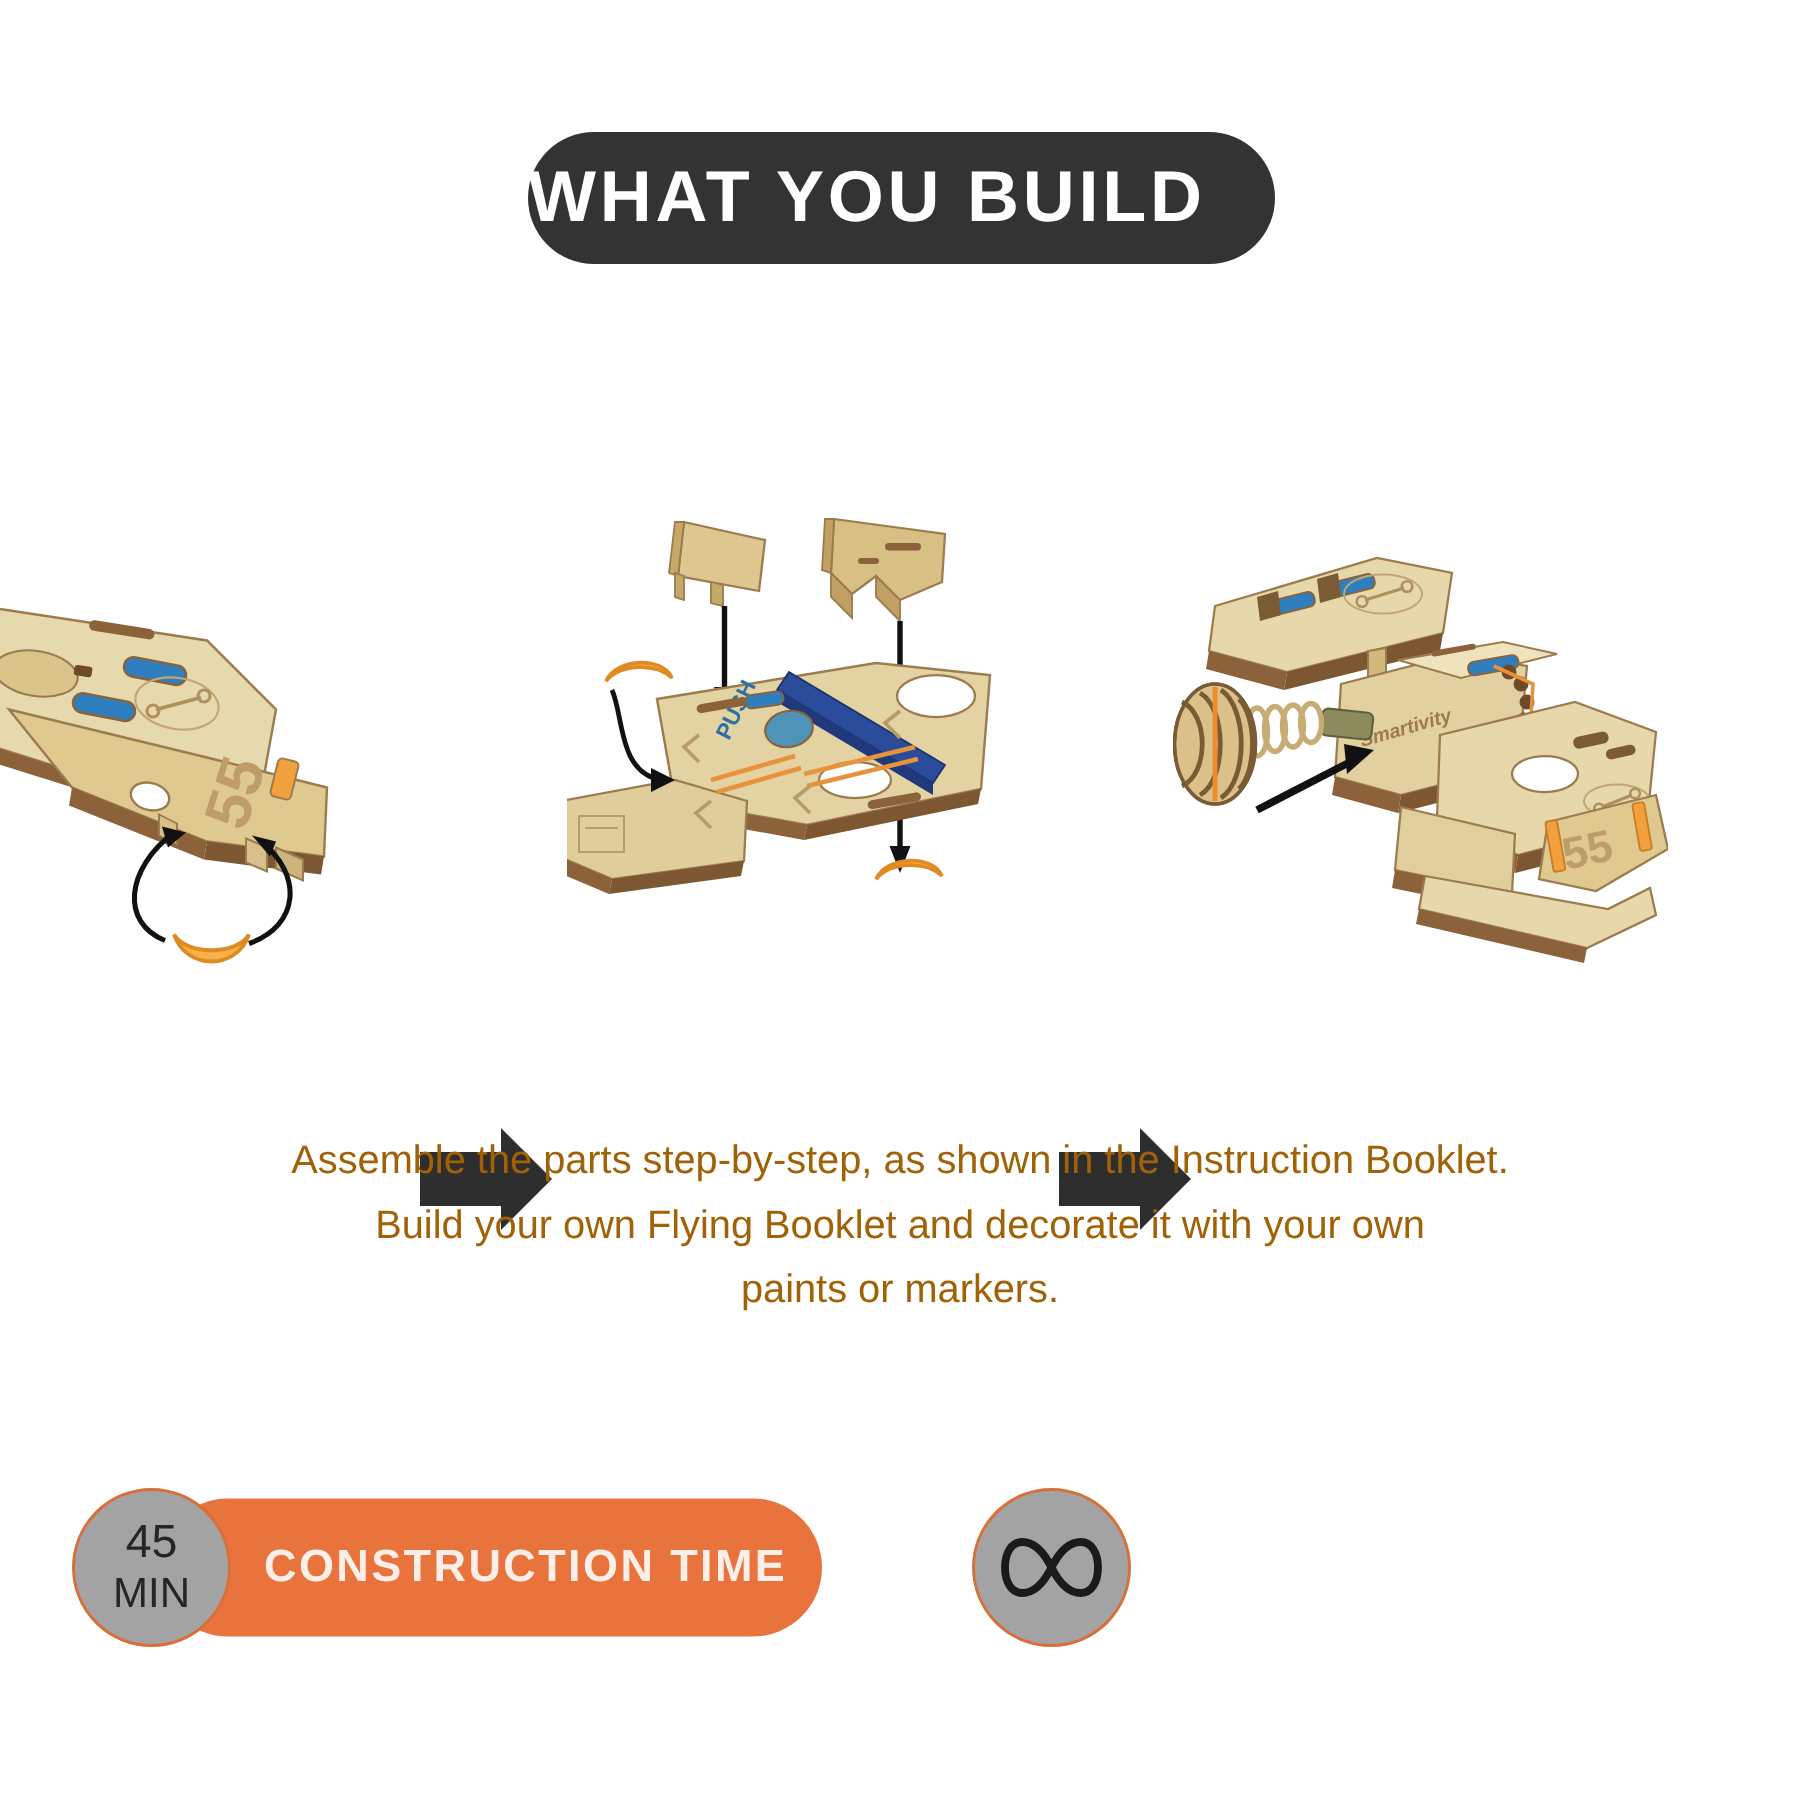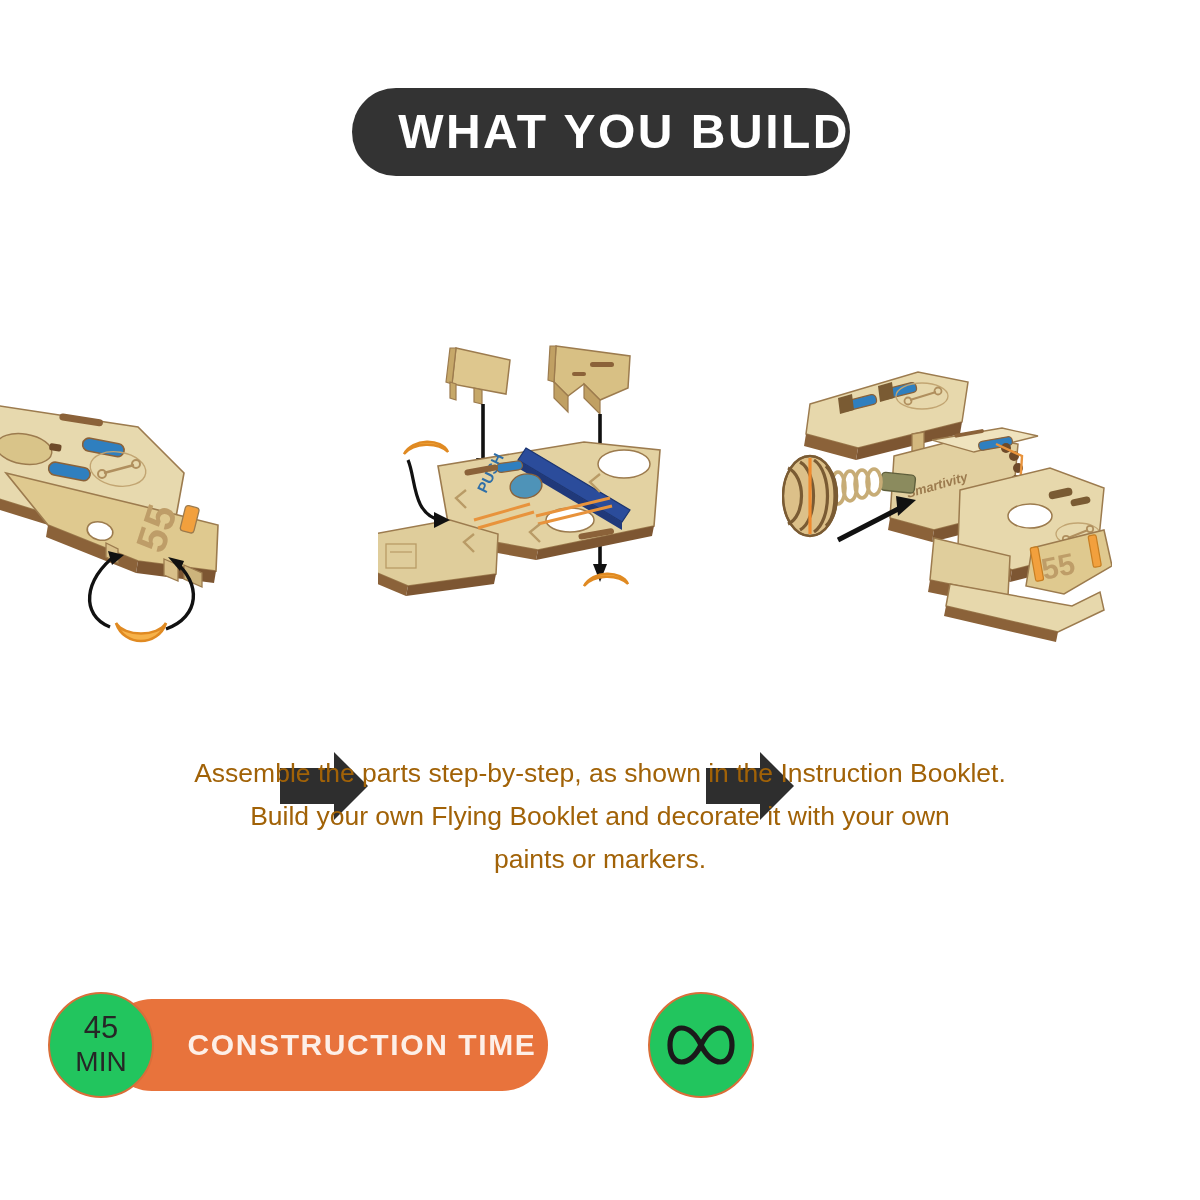--- a/index.html
+++ b/index.html
@@ -25,21 +25,21 @@
   .header-pill {
     position: absolute;
     left: 352px;
     top: 88px;
     width: 498px;
     height: 88px;
     background: #333333;
     border-radius: 44px;
     display: flex;
     align-items: center;
-    justify-content: flex-end;
+    justify-content: flex-start;
   }
   .header-title {
     color: #ffffff;
     font-size: 48px;
     font-weight: bold;
     letter-spacing: 2.5px;
     line-height: 1;
     white-space: nowrap;
   }
 
@@ -94,40 +94,39 @@
   .badge-pill {
     position: absolute;
     left: 58px;
     top: 7px;
     width: 442px;
     height: 92px;
     background: #E8733C;
     border-radius: 46px;
     display: flex;
     align-items: center;
-    justify-content: center;
     padding-left: 70px;
   }
   .badge-label {
     color: #FDEFE7;
     font-size: 30px;
     font-weight: bold;
     letter-spacing: 1.6px;
     line-height: 1;
     white-space: nowrap;
   }
 
   .badge-circle {
     position: absolute;
     left: 0;
     top: 0;
     width: 106px;
     height: 106px;
     border-radius: 50%;
-    background: #22c55e;
+    background: #a3a3a3;
     border: 2.5px solid #D96E39;
     display: flex;
     flex-direction: column;
     align-items: center;
     justify-content: center;
     z-index: 3;
   }
   .circle-num {
     color: #262626;
     font-size: 31px;

